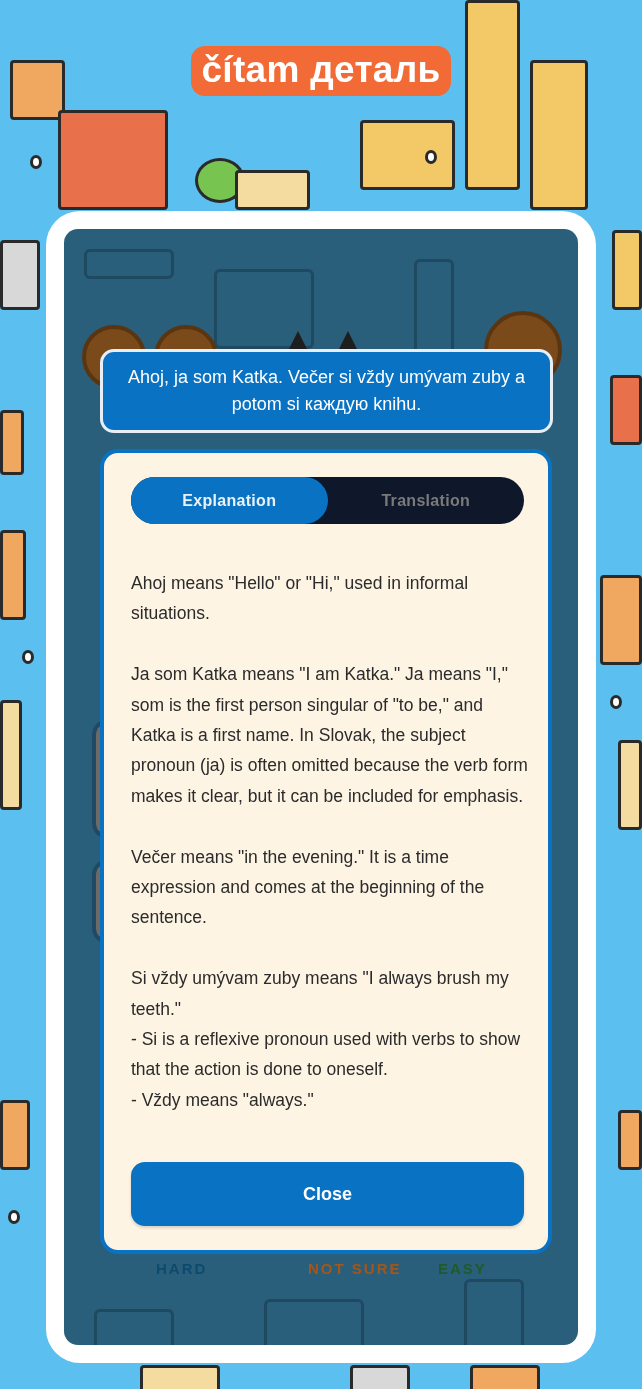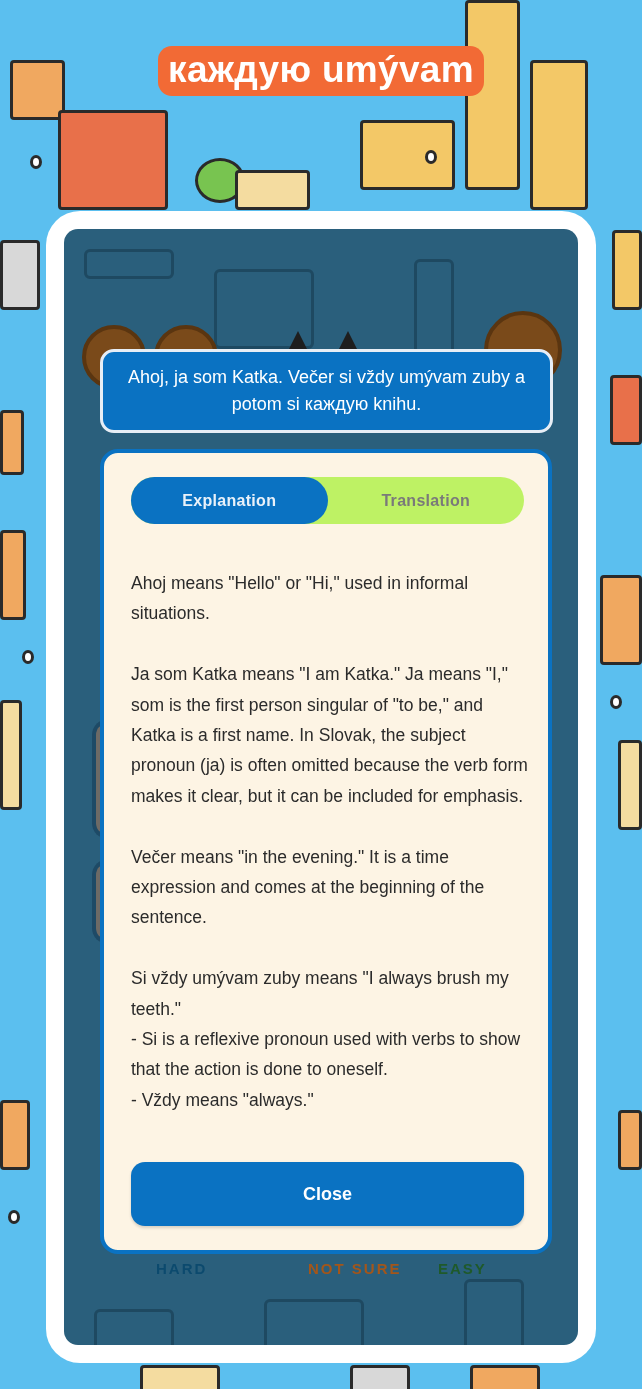--- a/index.html
+++ b/index.html
@@ -58,21 +58,21 @@
       display: flex; align-items: center; justify-content: center;
       padding: 0 20px; z-index: 6;
     }
 
     .modal {
       position: absolute; left: 100px; top: 449px; width: 452px; height: 805px;
       background: #fdf4e4; border: 4px solid #0a72c2; border-radius: 18px; z-index: 6;
     }
     .tabs {
       position: absolute; left: 27px; top: 24px; width: 393px; height: 47px;
-      background: #bef264; border-radius: 24px; display: flex;
+      background: #0f172a; border-radius: 24px; display: flex;
     }
     .tab {
       flex: 1; display: flex; align-items: center; justify-content: center;
       font-size: 16px; font-weight: 700; color: #7a7a7a; border-radius: 24px;
       cursor: pointer; letter-spacing: 0.3px;
     }
     .tab.active { background: #0a72c2; color: #e9f1f9; }
 
     .explanation {
       position: absolute; left: 27px; top: 115px; width: 400px;
@@ -122,21 +122,21 @@
   <div class="doodle d-grey" style="left:350px;top:1365px;width:60px;height:30px;"></div>
   <div class="doodle d-orange" style="left:470px;top:1365px;width:70px;height:30px;"></div>
   <div class="dot" style="left:30px;top:155px;"></div>
   <div class="dot" style="left:425px;top:150px;"></div>
   <div class="dot" style="left:610px;top:695px;"></div>
   <div class="dot" style="left:8px;top:1210px;"></div>
   <div class="dot" style="left:22px;top:650px;"></div>
 </div>
 
 <div class="headline">
-  <span>каждую umývam</span>
+  <span>čítam деталь</span>
 </div>
 
 <div class="phone">
   <div class="screen">
     <div class="ghost" style="left:20px;top:20px;width:90px;height:30px;"></div>
     <div class="ghost" style="left:150px;top:40px;width:100px;height:80px;"></div>
     <div class="ghost" style="left:350px;top:30px;width:40px;height:110px;"></div>
     <div class="ghost" style="left:30px;top:1080px;width:80px;height:90px;"></div>
     <div class="ghost" style="left:200px;top:1070px;width:100px;height:60px;"></div>
     <div class="ghost" style="left:400px;top:1050px;width:60px;height:110px;"></div>

